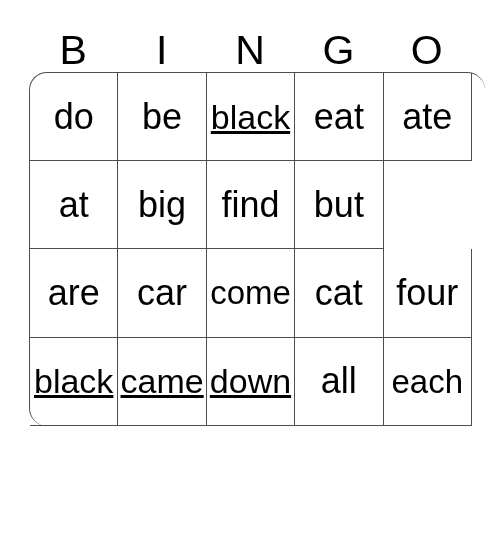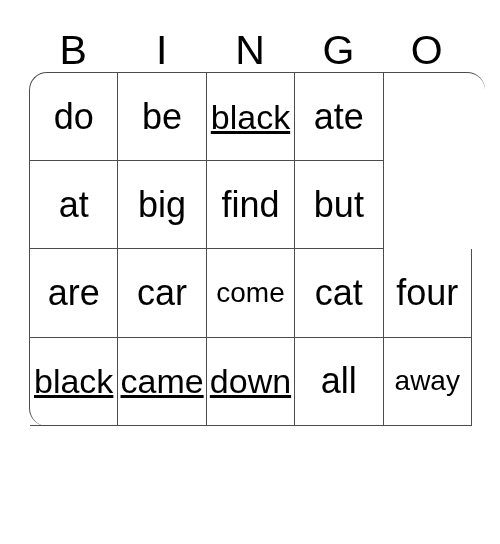--- a/index.html
+++ b/index.html
@@ -61,21 +61,21 @@
   .cell-text {
     font-size: 36px;
     line-height: 1;
     white-space: nowrap;
     text-align: center;
     display: block;
     padding: 0 1px;
   }
   
   .cell-text.sz-small  { font-size: 24px; }
-  .cell-text.sz-medium { font-size: 28px; }
+  .cell-text.sz-medium { font-size: 33px; }
   .cell-text.sz-wide   { font-size: 34px; text-decoration: underline; }
 </style>
 </head>
 <body>
 
 <div class="card">
 
   <div class="header-row">
     <div class="header-cell">B</div>
     <div class="header-cell">I</div>
@@ -88,20 +88,23 @@
 
     <div class="grid-row">
       <div class="cell">
           <span class="cell-text">do</span>
         </div>
       <div class="cell">
           <span class="cell-text">be</span>
         </div>
       <div class="cell">
           <span class="cell-text sz-wide">black</span>
+        </div>
+      <div class="cell">
+          <span class="cell-text">eat</span>
         </div>
       <div class="cell">
           <span class="cell-text">ate</span>
         </div>
     </div>
 
     <div class="grid-row">
       <div class="cell">
           <span class="cell-text">at</span>
         </div>
@@ -142,18 +145,18 @@
       <div class="cell">
           <span class="cell-text sz-wide">came</span>
         </div>
       <div class="cell">
           <span class="cell-text sz-wide">down</span>
         </div>
       <div class="cell">
           <span class="cell-text">all</span>
         </div>
       <div class="cell">
-          <span class="cell-text sz-medium">away</span>
+          <span class="cell-text sz-medium">each</span>
         </div>
     </div>
 
   </div>
 </div>
 
 </body></html>

